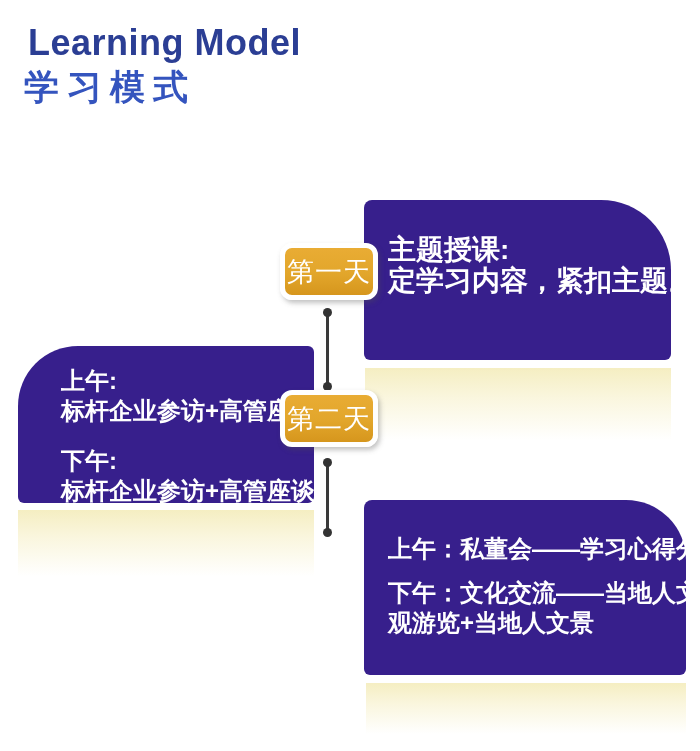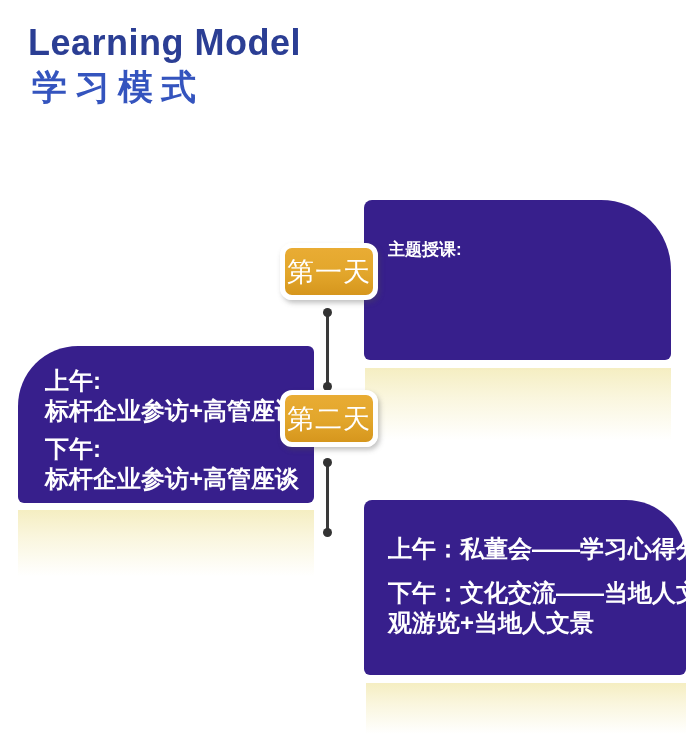--- a/index.html
+++ b/index.html
@@ -11,54 +11,54 @@
     font-family:"Liberation Sans",sans-serif;
   }
   
   .title-en{
     position:absolute;left:28px;top:22px;
     font-size:36px;font-weight:bold;color:#2B3E94;
     letter-spacing:0.5px;
     font-family:"Liberation Sans",sans-serif;
   }
   .title-zh{
-    position:absolute;left:32px;top:64px;
+    position:absolute;left:24px;top:64px;
     font-size:35px;font-weight:bold;color:#3454BE;
     letter-spacing:8px;
     font-family:"DejaVu Serif",serif;
   }
   
   .day-box{
     position:absolute;
     background:#371F8C;
     color:#ffffff;
     font-weight:bold;
     z-index:2;
     box-sizing:border-box;
   }
   .box1{
     left:364px;top:200px;width:307px;height:160px;
     border-radius:8px 70px 6px 6px;
     padding:34px 14px 0 24px;
-    font-size:17px;line-height:31px;
+    font-size:28px;line-height:31px;
   }
   .box2{
     left:18px;top:346px;width:296px;height:157px;
     border-radius:60px 6px 6px 6px;
-    padding:20px 10px 0 27px;
+    padding:20px 10px 0 43px;
     font-size:24px;line-height:30px;
   }
   .box3{
     left:364px;top:500px;width:322px;height:175px;
     border-radius:8px 60px 6px 6px;
     padding:34px 10px 0 24px;
     font-size:24px;line-height:30px;
   }
   .day-box .line{white-space:nowrap;}
-  .gap-before{margin-top:8px;}
+  .gap-before{margin-top:20px;}
   .gap-before-lg{margin-top:14px;}
   
   .reflection{
     position:absolute;z-index:1;
     background:linear-gradient(to bottom,#F5EEC2 0%,#FAF6DE 35%,#FFFFFF 85%,#FFFFFF 100%);
   }
   .refl1{left:365px;top:368px;width:306px;height:85px;}
   .refl2{left:18px;top:510px;width:296px;height:78px;}
   .refl3{left:366px;top:683px;width:320px;height:60px;}
   
@@ -99,20 +99,21 @@
 </head>
 <body>
 
 <div class="canvas">
 
   <div class="title-en">Learning Model</div>
   <div class="title-zh">学习模式</div>
 
   <div class="day-box box1">
     <div class="line">主题授课:</div>
+    <div class="line">定学习内容，紧扣主题。</div>
   </div>
   <div class="reflection refl1"></div>
 
   <div class="day-box box2">
     <div class="line">上午:</div>
     <div class="line">标杆企业参访+高管座谈</div>
     <div class="line gap-before">下午:</div>
     <div class="line">标杆企业参访+高管座谈</div>
   </div>
   <div class="reflection refl2"></div>

